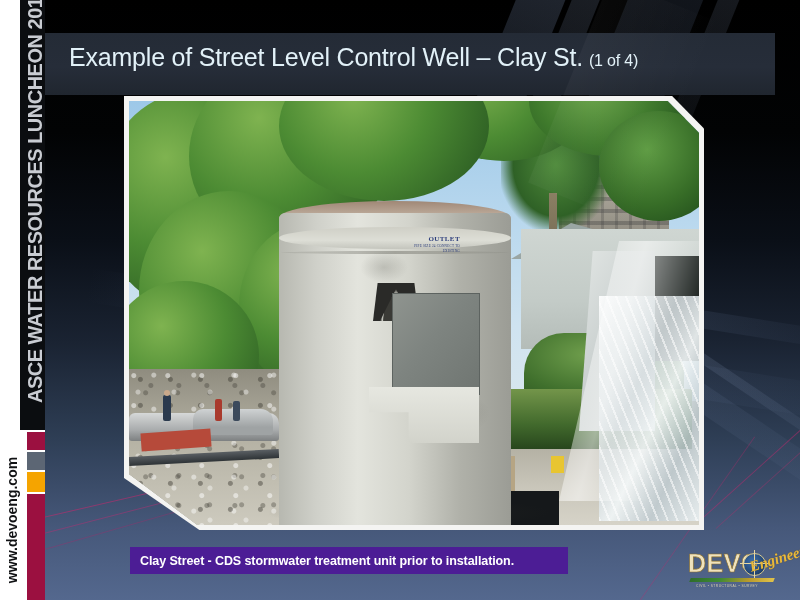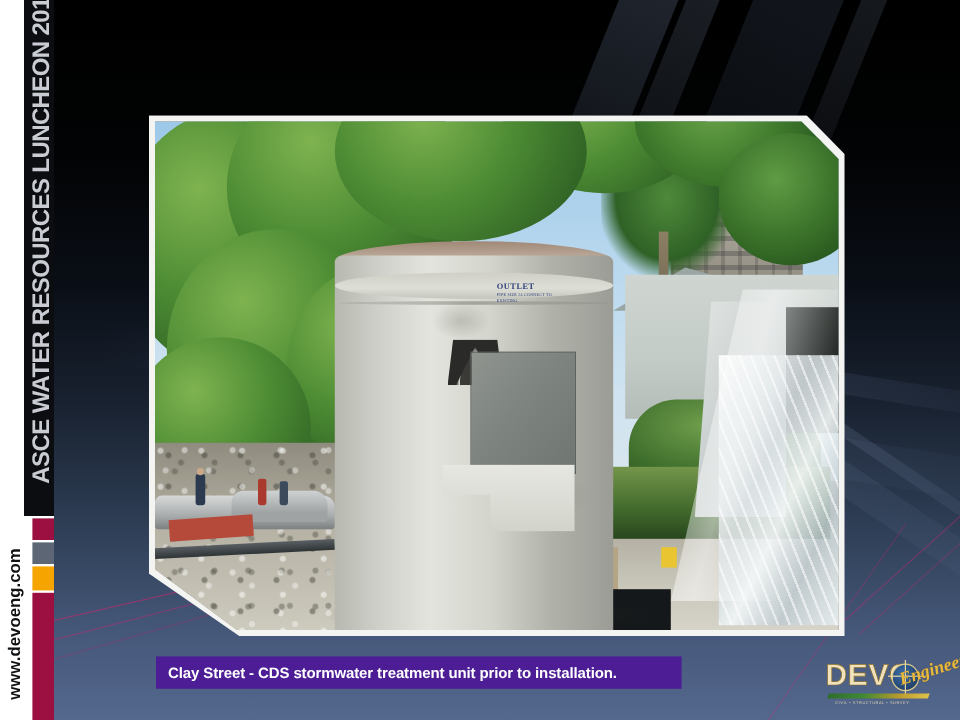--- a/index.html
+++ b/index.html
@@ -378,21 +378,21 @@
     clip-path: polygon(50% 0, 100% 100%, 0 100%);
   }
   .outlet-label {
     position: absolute; left: 285px; top: 134px;
     font-family: "Liberation Serif", serif;
     font-size: 7px;
     font-weight: bold;
     color: #2e3f7c;
     letter-spacing: .4px;
     line-height: 1.35;
-    text-align: left;
+    text-align: right;
     width: 46px;
   }
   .outlet-sub {
     display: block;
     font-size: 3.4px;
     font-weight: normal;
     letter-spacing: .2px;
   }
   .p-panel {
     position: absolute; left: 263px; top: 192px; width: 86px; height: 100px;
@@ -590,20 +590,26 @@
       <div class="p-vent"></div>
       <div class="outlet-label">
         <span>OUTLET</span>
         <span class="outlet-sub">PIPE SIZE 24 CONNECT TO EXISTING</span>
       </div>
       <div class="p-panel"></div>
       <div class="p-step"></div>
     </div>
   </div>
 
+  <div class="title-band">
+    <div class="tb-sheen"></div>
+    <div class="title-text">
+      <span>Example of Street Level Control Well – Clay St.</span><span class="title-count">(1 of 4)</span>
+    </div>
+  </div>
 
   <div class="caption">
     <span class="caption-text">Clay Street - CDS stormwater treatment unit prior to installation.</span>
   </div>
 
   <div class="logo">
     <div class="logo-devo">DEVO</div>
     <div class="logo-globe"></div>
     <div class="logo-bar"></div>
     <div class="logo-script">Engineering</div>

